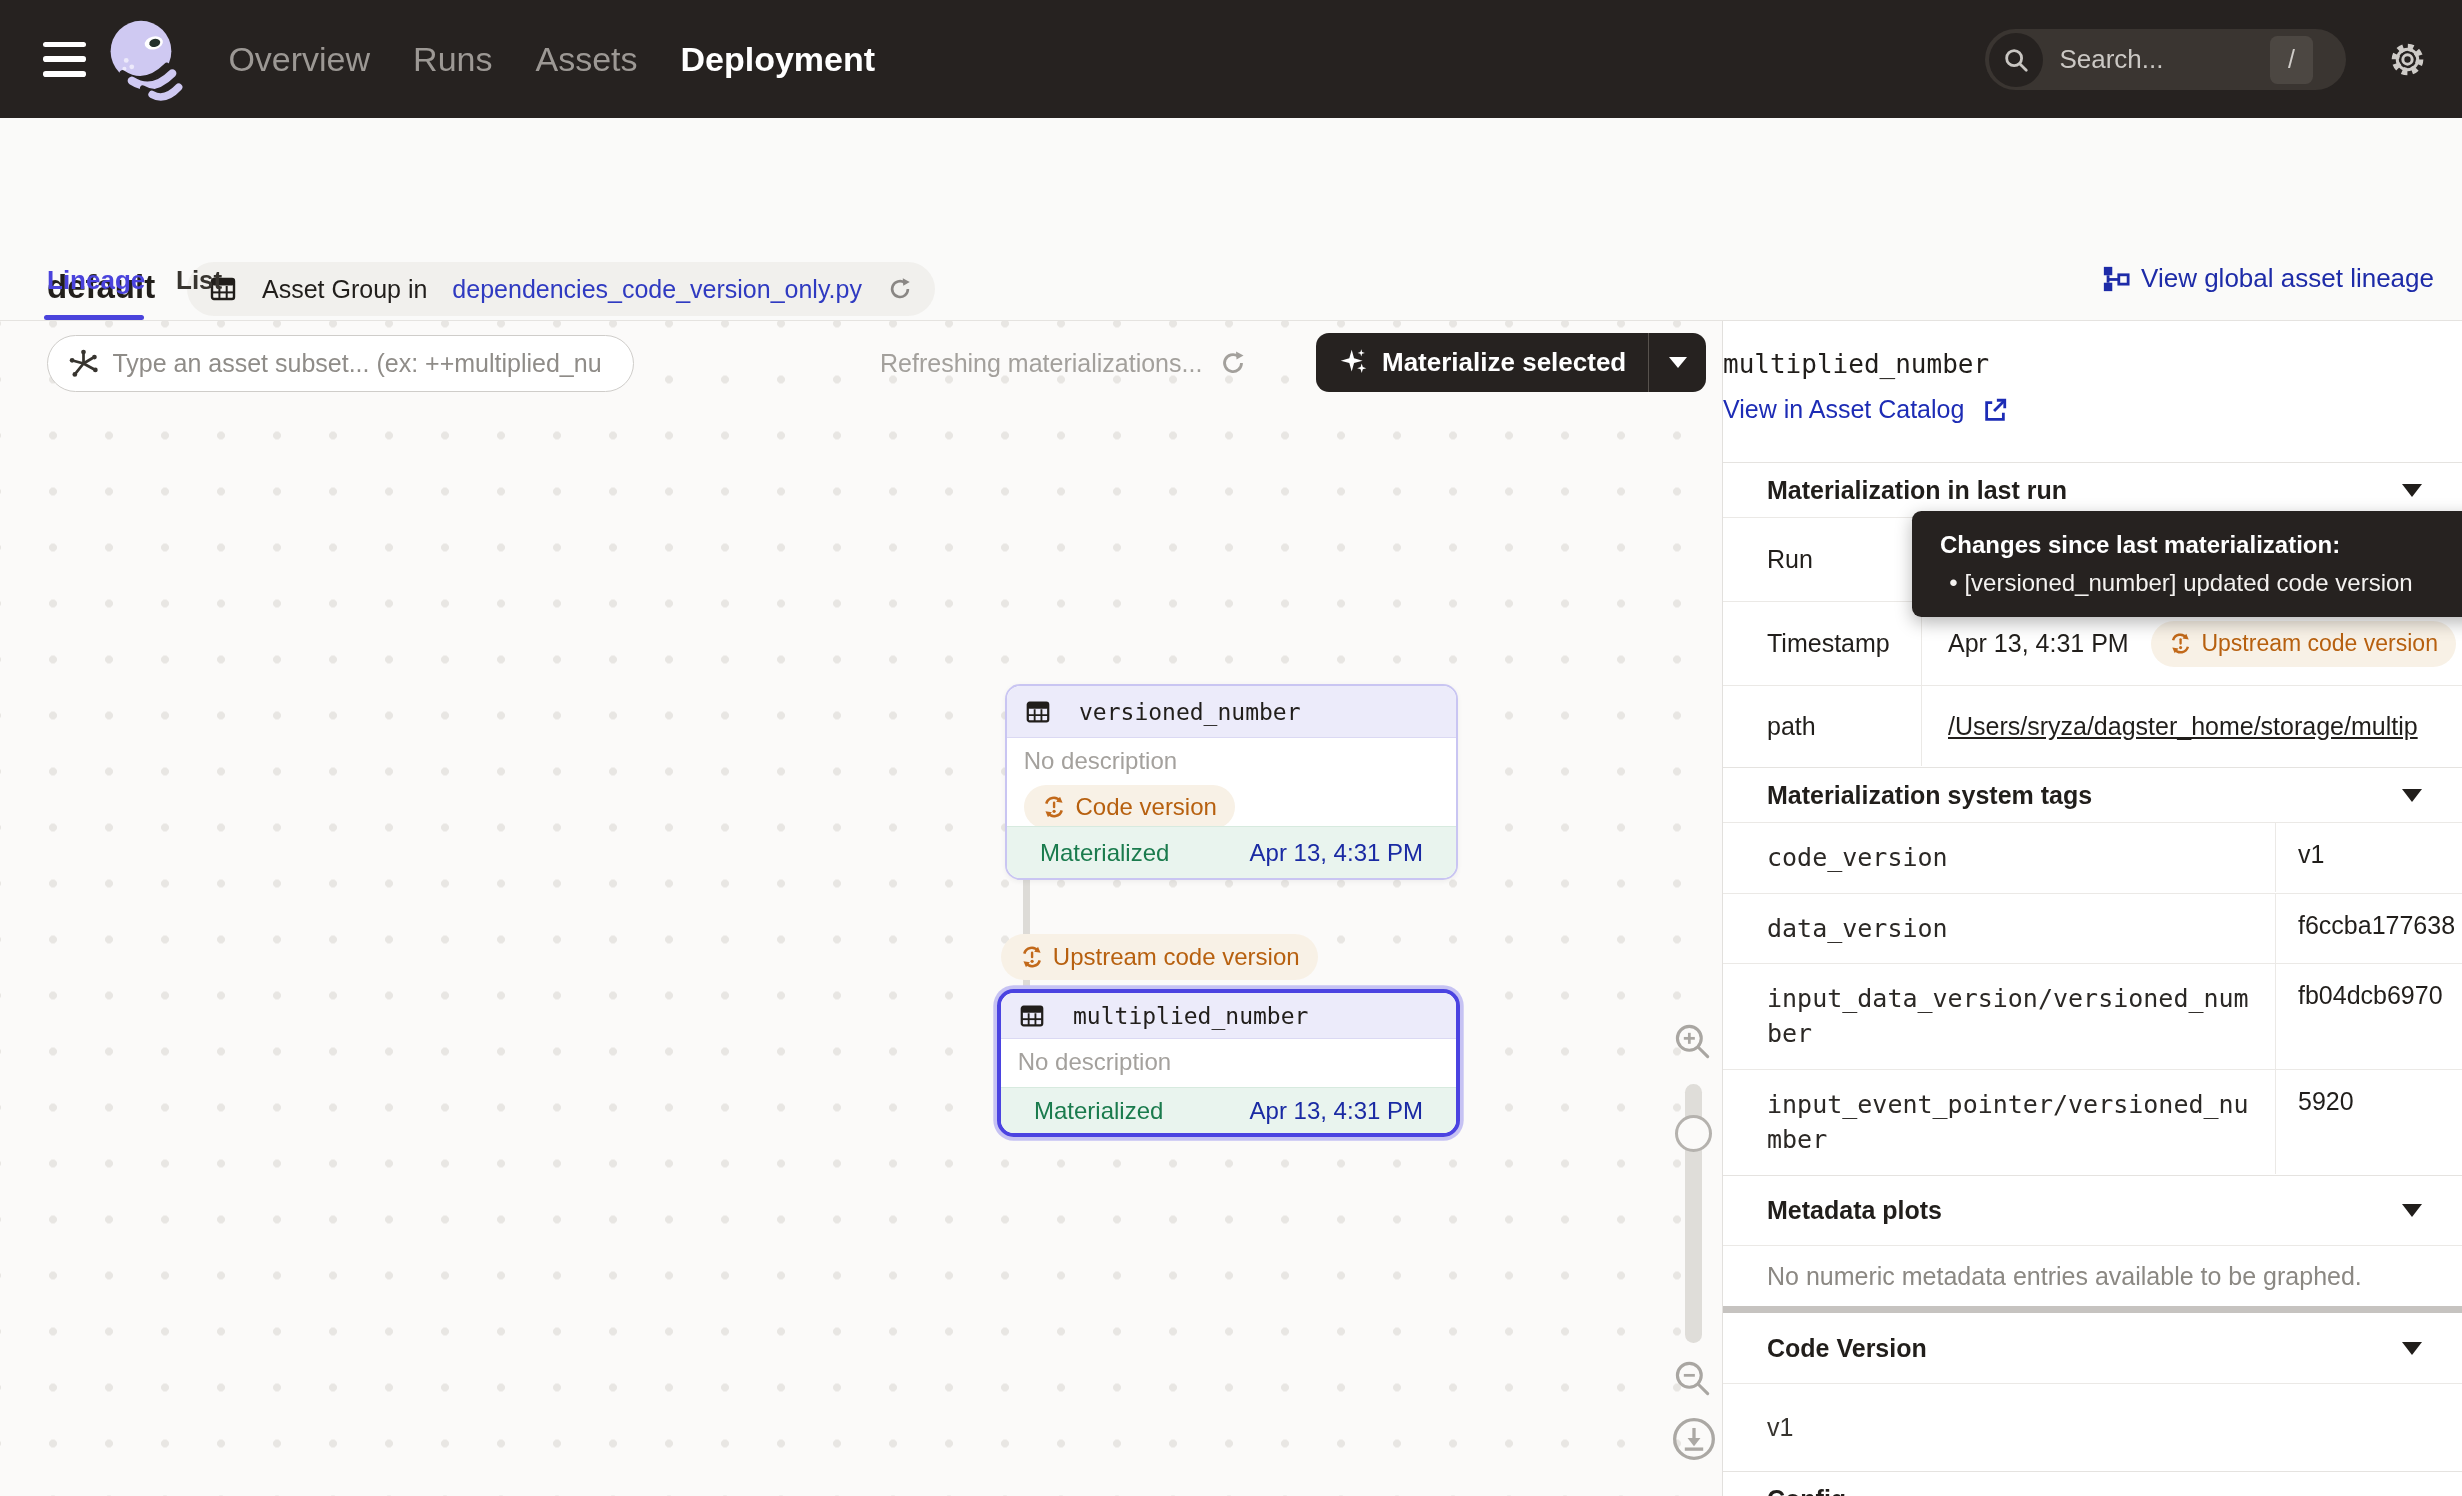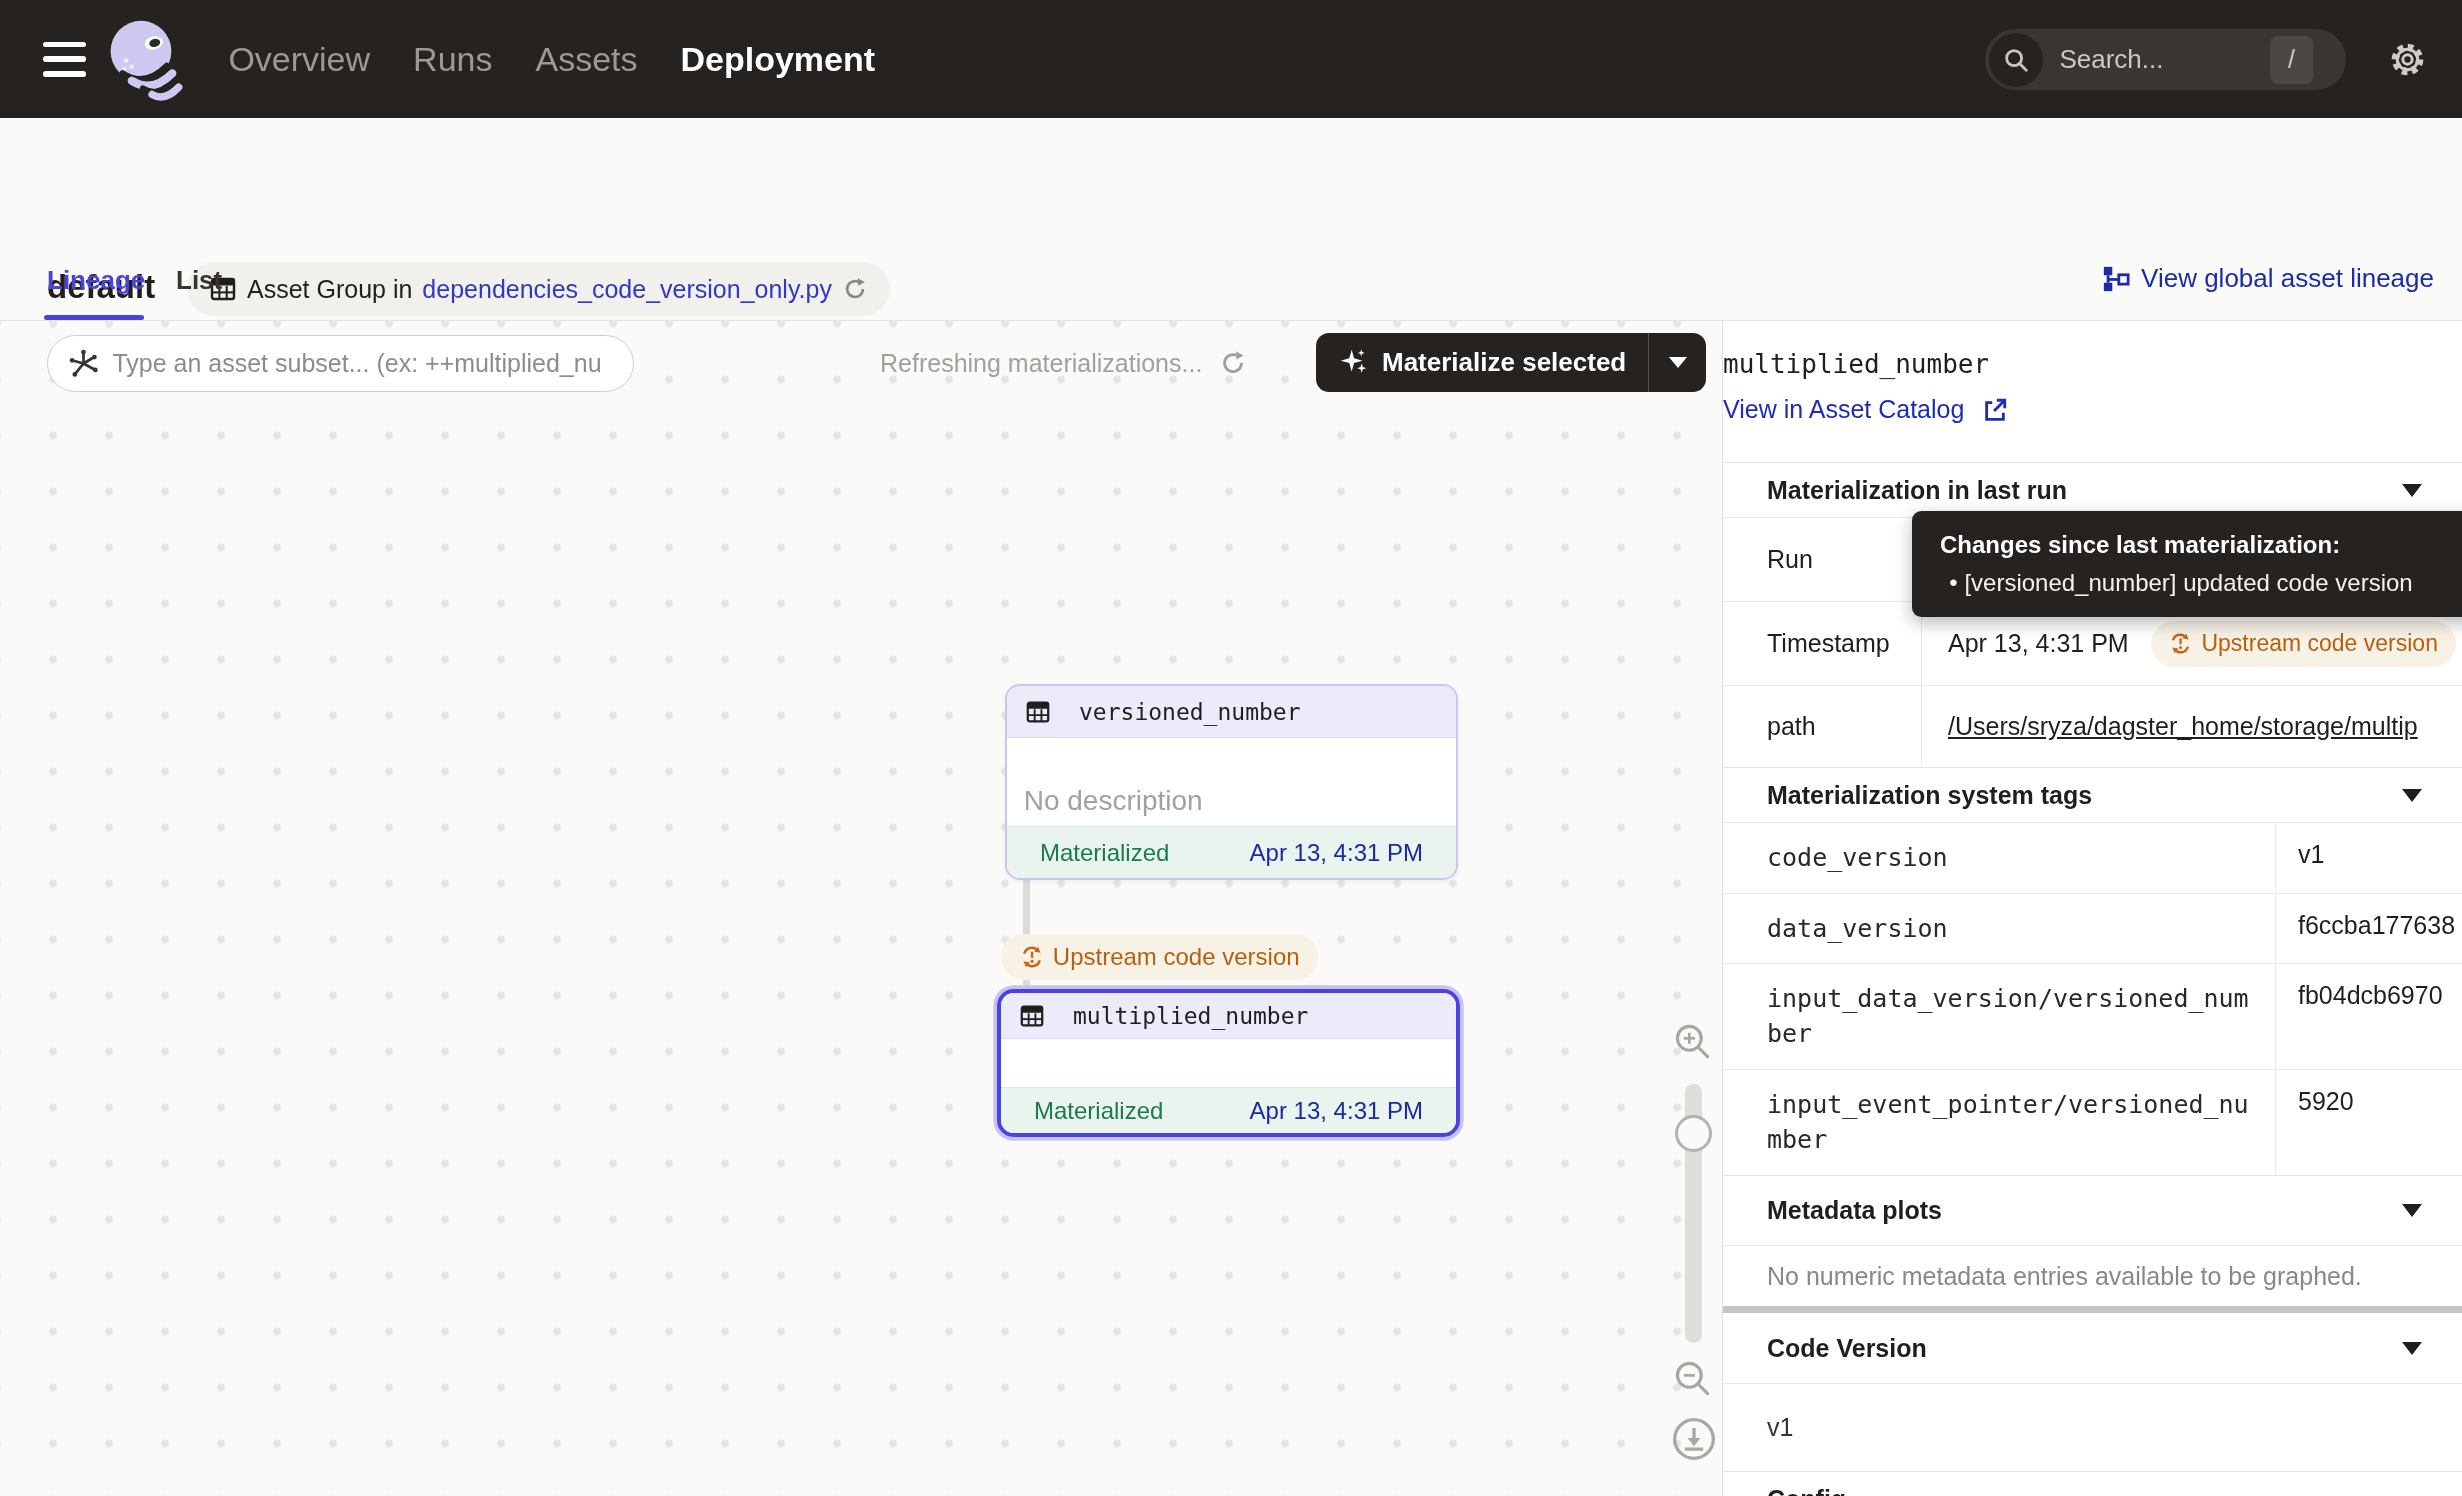--- a/index.html
+++ b/index.html
@@ -26,21 +26,21 @@
                      font-size:26px; margin-left:16.7px; width:167px; }
   .searchbox input::placeholder { color:#CBC8C4; }
   .slash-badge { width:43px; height:48px; margin-right:33px; background:#4C4742; border-radius:7.4px;
                  color:#CFCCC8; font-size:25px; display:flex; align-items:center; justify-content:center; flex:none; }
   .gear { position:absolute; left:2387px; top:39px; cursor:pointer; }
 
   
   .pageheader { position:absolute; top:118px; left:0; width:2462px; height:122px; }
   .page-title { position:absolute; left:47px; top:150px; font-size:33px; font-weight:700; color:#211E1B; }
   .group-pill { position:absolute; left:187px; top:144px; height:54px; padding:0 22px;
-                background:#F1F0ED; border-radius:27px; display:flex; align-items:center; gap:10px; }
+                background:#F1F0ED; border-radius:27px; display:flex; align-items:center; gap:25px; }
   .group-pill .txt { font-size:25px; color:#211E1B; white-space:nowrap; }
   .group-pill a { font-size:25px; color:#2F3AC1; text-decoration:none; cursor:pointer; }
   .reload-btn { position:absolute; left:2149px; top:148px; width:290px; height:58px; background:#FFFFFF;
                 border:1.9px solid #D2D0CD; border-radius:13px; display:flex; align-items:center;
                 justify-content:center; gap:13px; font-size:25px; color:#211E1B; cursor:pointer; }
 
   
   .tabsrow { position:absolute; top:241px; left:0; width:2462px; height:80px; border-bottom:0.9px solid #E5E3E0; }
   .tab { position:absolute; font-size:26px; font-weight:600; cursor:pointer; }
   .tab.lineage { left:47px; top:24px; color:#4A43DC; }
@@ -75,21 +75,21 @@
   .node-a { left:1005px; top:363px; width:453px; height:196px; border:2.8px solid #C9C5F2;
             box-shadow:0 1.9px 5.6px rgba(0,0,0,0.05); }
   .node-b { left:997px; top:668px; width:463px; height:148px; border:4.6px solid #4B43E1;
             box-shadow:0 0 0 3.7px #C6C2F3; border-radius:16.7px; }
   .node-head { background:#ECEBFA; border-bottom:0.9px solid #DBD9F3; display:flex; align-items:center;
                gap:28px; padding:0 18px; }
   .node-a .node-head { height:52px; }
   .node-b .node-head { height:46px; }
   .node-title { font-size:23px; color:#211E1B; }
   .node-body { padding:9.3px 16.7px 0 16.7px; }
-  .node-desc { font-size:28px; color:#A4A19D;margin-top:38px; }
+  .node-desc { font-size:24px; color:#A4A19D; }
   .node-foot { position:absolute; bottom:0; left:0; right:0; background:#E9F4EE; border-top:0.9px solid #D7EADF;
                display:flex; align-items:center; justify-content:space-between; padding:0 33px; }
   .node-a .node-foot { height:52px; }
   .node-b .node-foot { height:46px; }
   .status-green { font-size:24px; color:#1A7B4D; }
   .ts-navy { font-size:24px; color:#1A2AA3; }
   .chip-orange { display:inline-flex; align-items:center; gap:9.3px; background:#F8F1E6; border-radius:23px;
                  height:44px; padding:0 18.5px; color:#B7600F; font-size:24px; white-space:nowrap; }
   .node-chip { margin-top:9.3px; }
   .edge-chip { position:absolute; left:1001px; top:613px; height:46px; }

